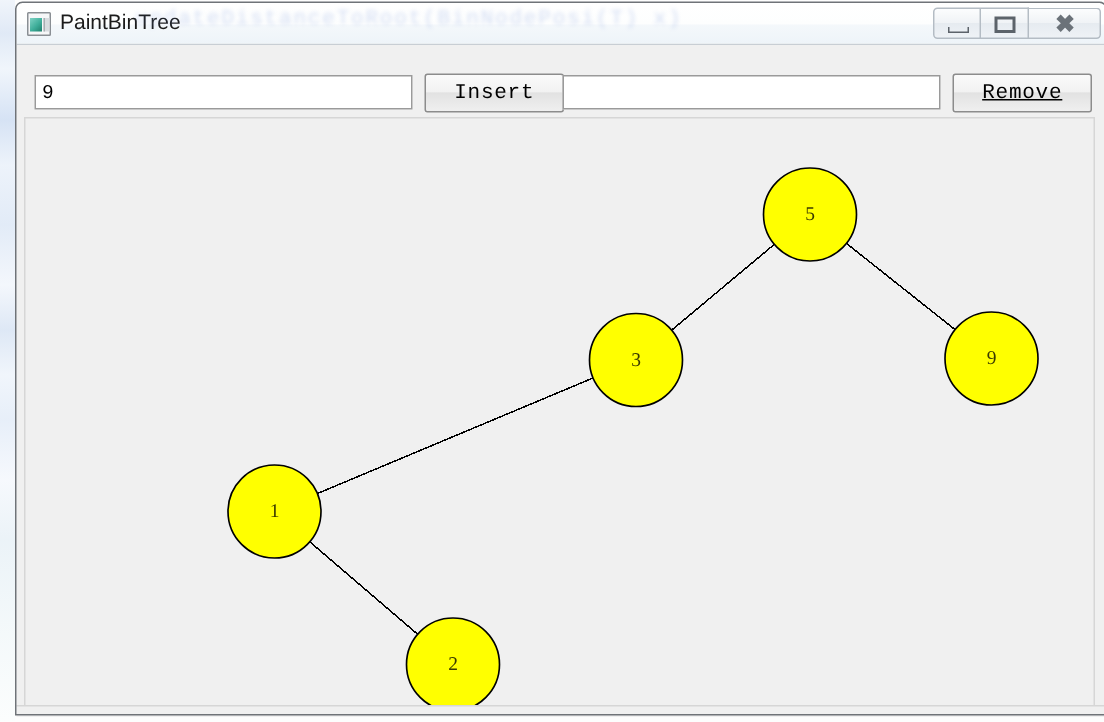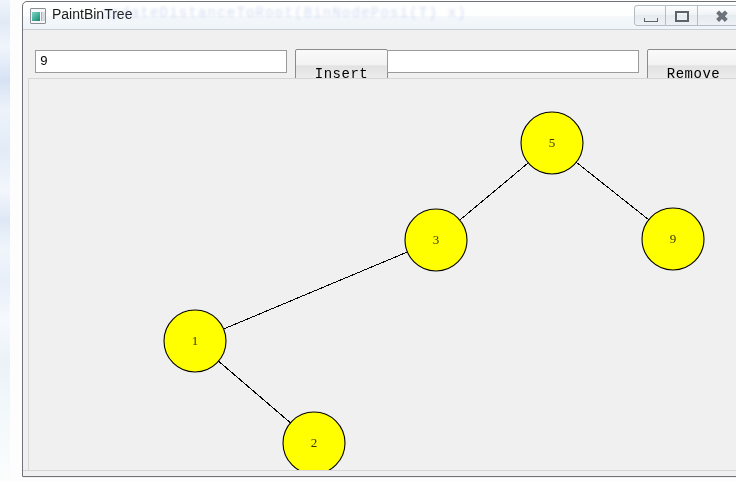--- a/index.html
+++ b/index.html
@@ -59,21 +59,21 @@
     opacity: .30;
     filter: blur(1.4px);
     white-space: nowrap;
     overflow: hidden;
     user-select: none;
   }
 
   
   .window {
     position: absolute;
-    left: 16px;
+    left: 4px;
     top: 0;
     width: 616px;
     height: 479px;
     box-sizing: border-box;
   }
   .window-outline {
     position: absolute;
     left: 6px;
     top: 1px;
     width: 728px;
@@ -226,21 +226,21 @@
     box-sizing: border-box;
     height: 26px;
     background: linear-gradient(to bottom, #fafafa 0%, #f2f2f2 46%, #e2e2e2 50%, #efefef 100%);
     border: 1px solid #8c8c8c;
     border-radius: 2px;
     font-family: "Liberation Mono", monospace;
     font-size: 14px;
     color: #000000;
     letter-spacing: .5px;
     cursor: default;
-    padding: 16px;
+    padding: 4px;
   }
   #insert-button { left: 272px; top: 19px; width: 93px; }
   #remove-button { left: 624px; top: 19px; width: 93px; text-decoration: underline; }
 
   
   .canvas {
     position: absolute;
     left: 5px;
     top: 48px;
     width: 714px;

